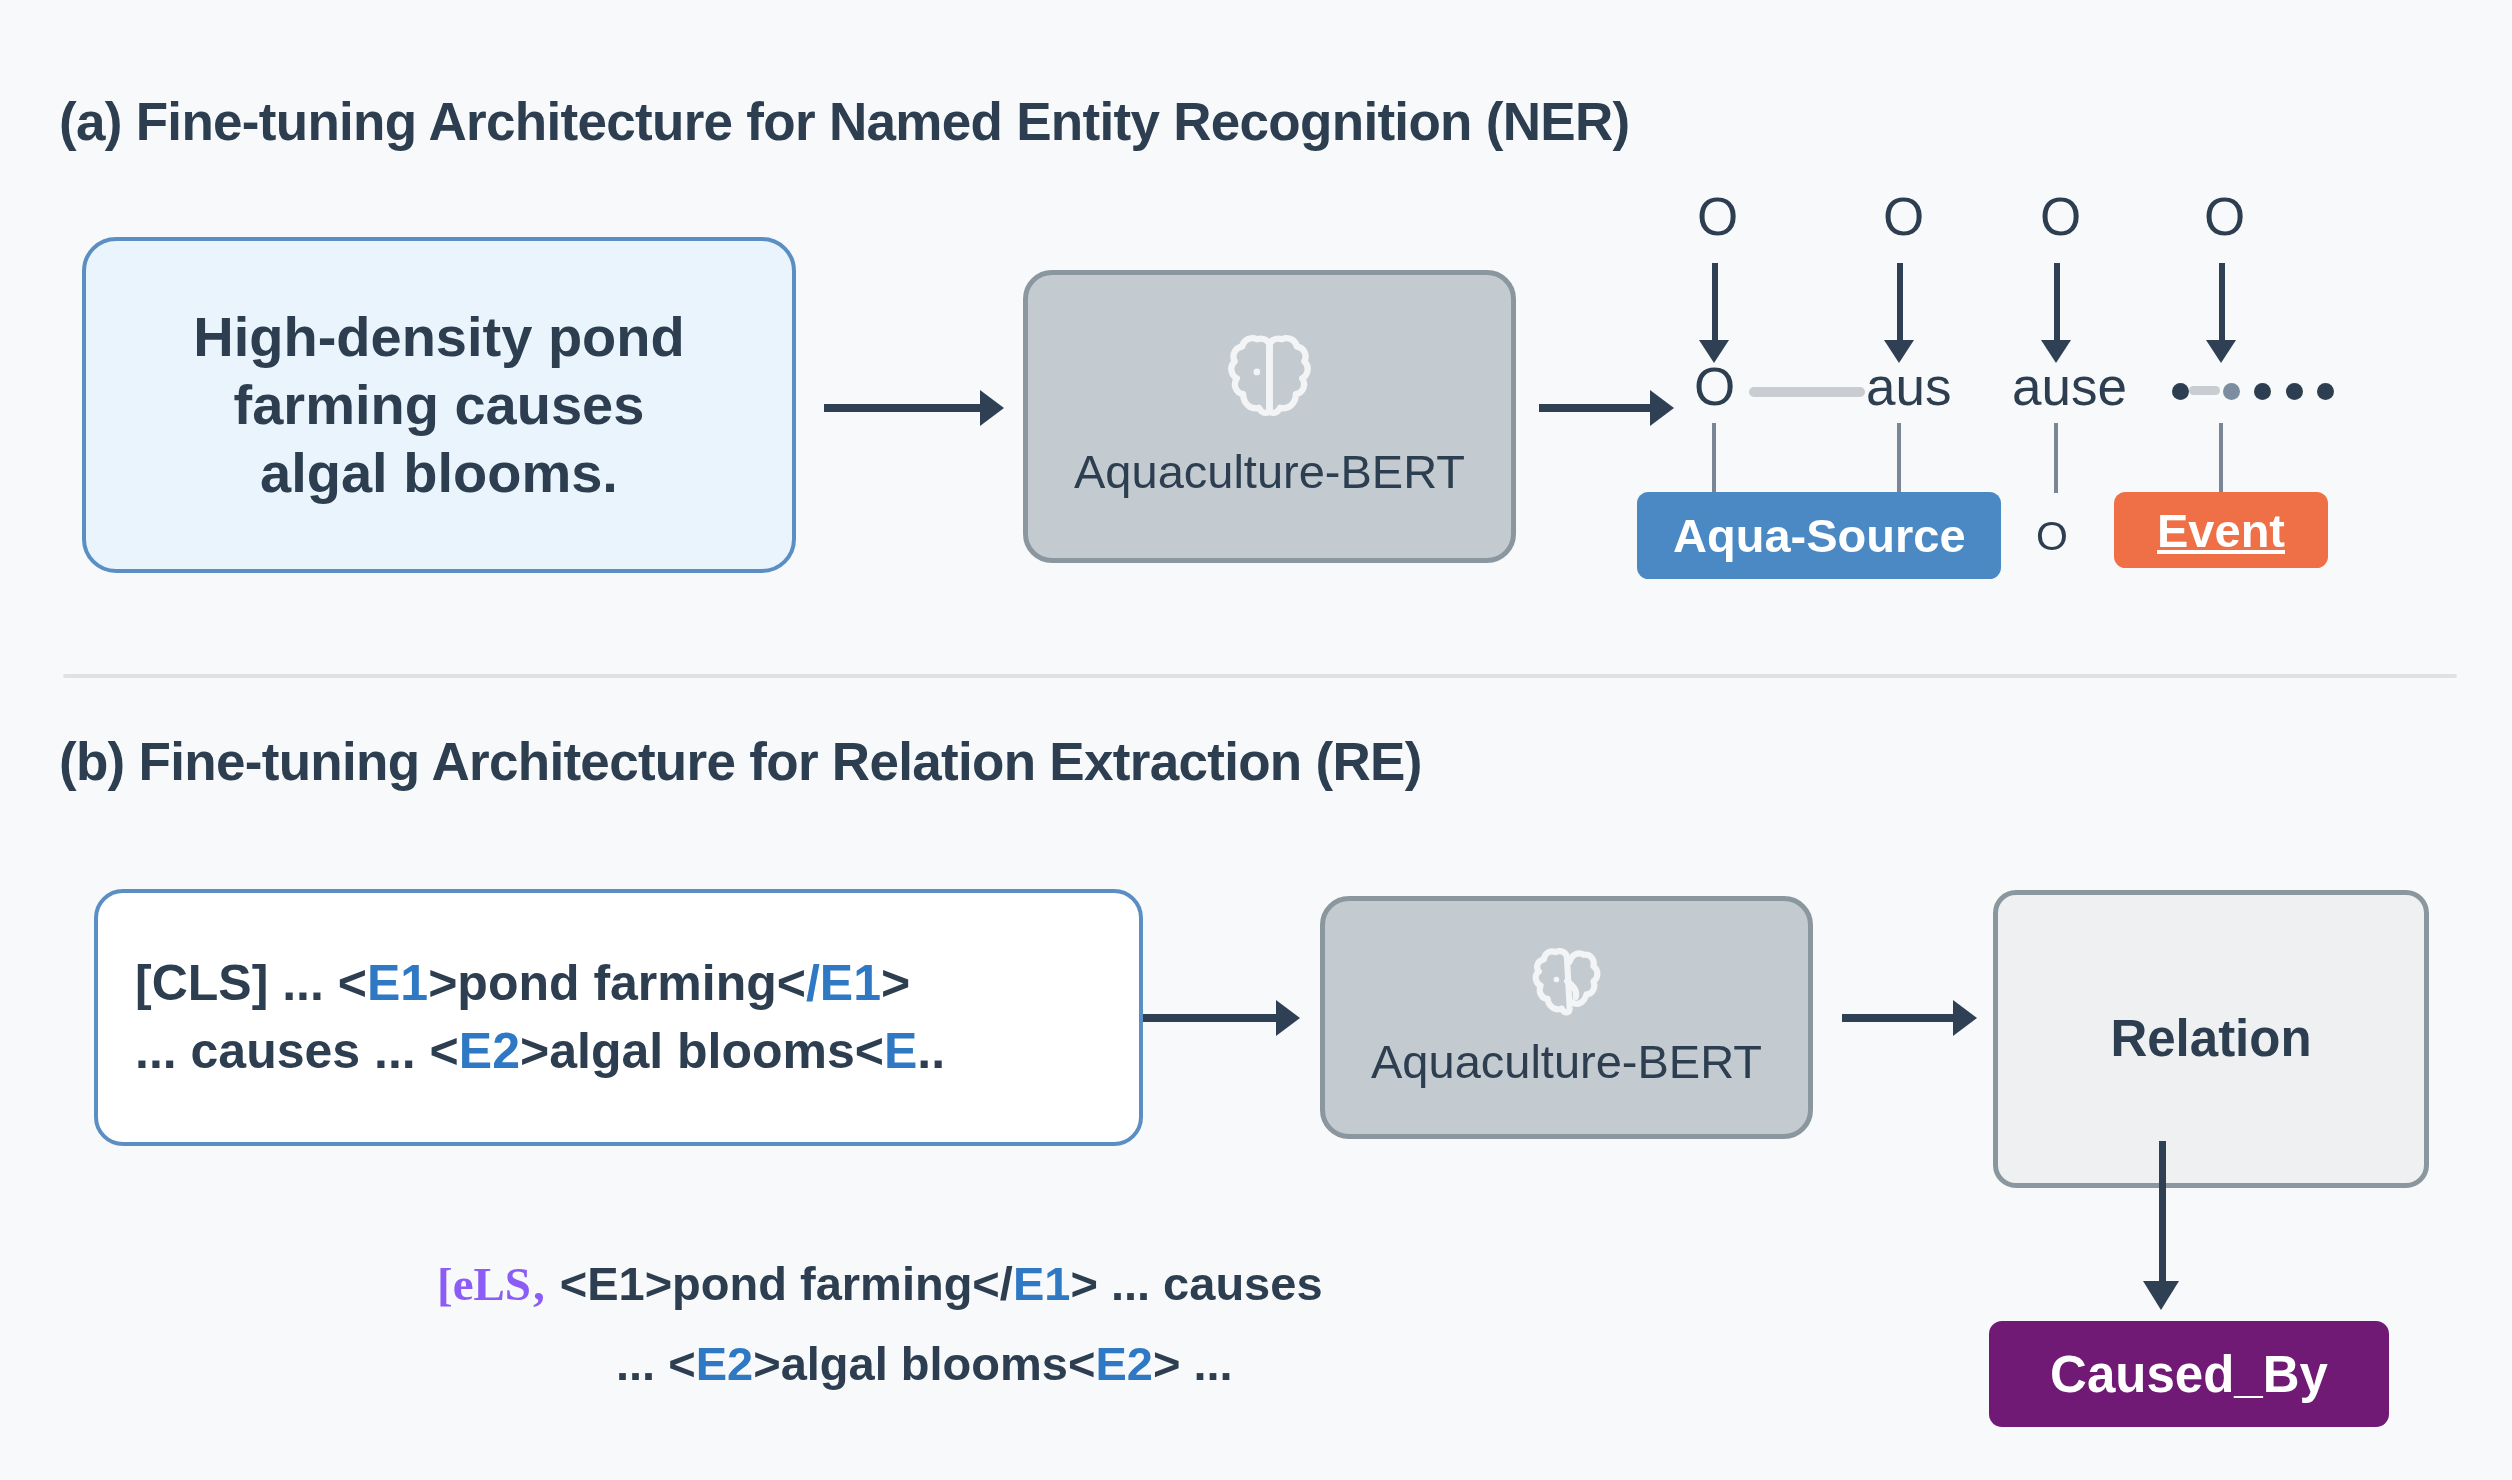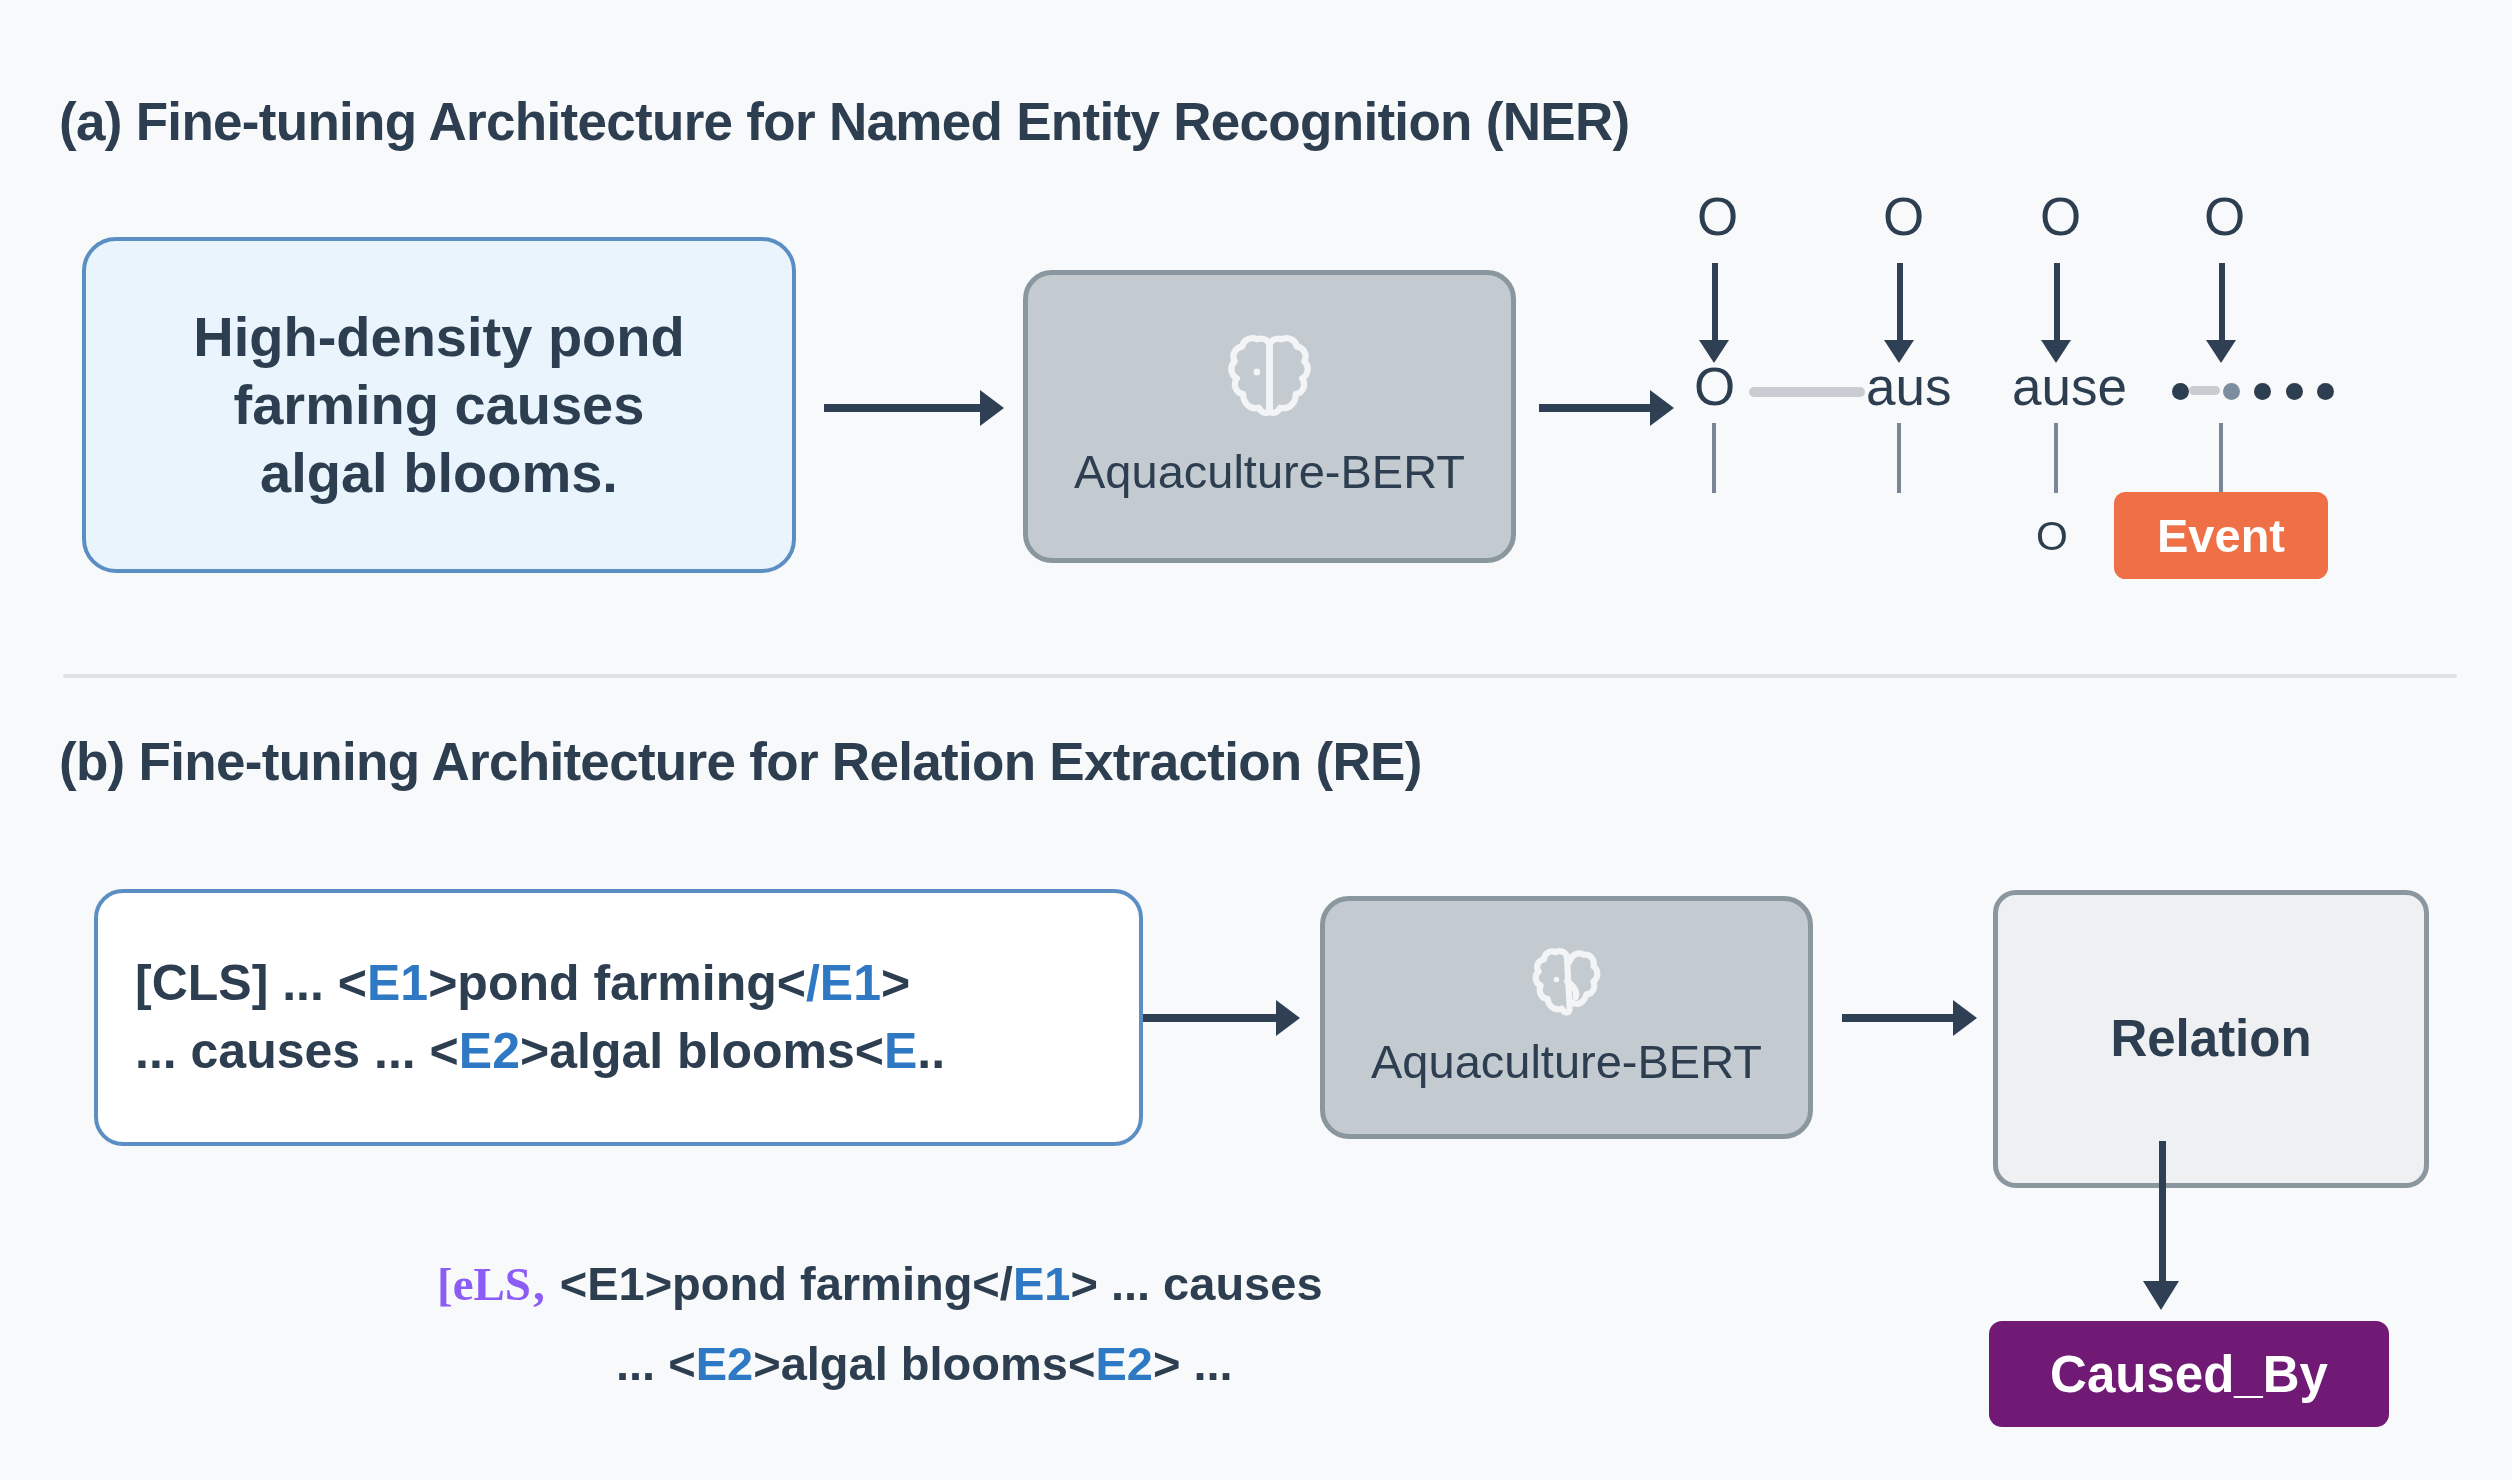--- a/index.html
+++ b/index.html
@@ -301,22 +301,25 @@
     <div class="dot" style="left: 580px; top: 197px; width: 17px; height: 17px; background:#7d8da0;"></div>
     <div class="dot" style="left: 611px; top: 197px; width: 17px; height: 17px; background:#2c3e50;"></div>
     <div class="dot" style="left: 643px; top: 197px; width: 17px; height: 17px; background:#2c3e50;"></div>
     <div class="dot" style="left: 674px; top: 197px; width: 17px; height: 17px; background:#2c3e50;"></div>
 
     <div class="stem" style="left: 69px; top: 237px; height: 70px;"></div>
     <div class="stem" style="left: 254px; top: 237px; height: 70px;"></div>
     <div class="stem" style="left: 411px; top: 237px; height: 70px;"></div>
     <div class="stem" style="left: 576px; top: 237px; height: 70px;"></div>
 
+    <div class="tag tag-blue" style="left: -5.7px; top: 306px; width: 364px; height: 87px;">
+      <span>Aqua-Source</span>
+    </div>
     <div class="tag-o" style="left: 393px; top: 327px;">O</div>
-    <div class="tag tag-orange" style="left: 471px; top: 306px; width: 214px; height: 87px;">
+    <div class="tag tag-orange" style="left: 471px; top: 306px; width: 214px; height: 76px; text-decoration: underline;">
       <span>Event</span>
     </div>
   </div>
 
   <div id="divider"></div>
 
   <div class="section-title" id="title-b">(b) Fine-tuning Architecture for Relation Extraction (RE)</div>
 
   <div class="rbox" id="re-input">
     <div class="re-line">

